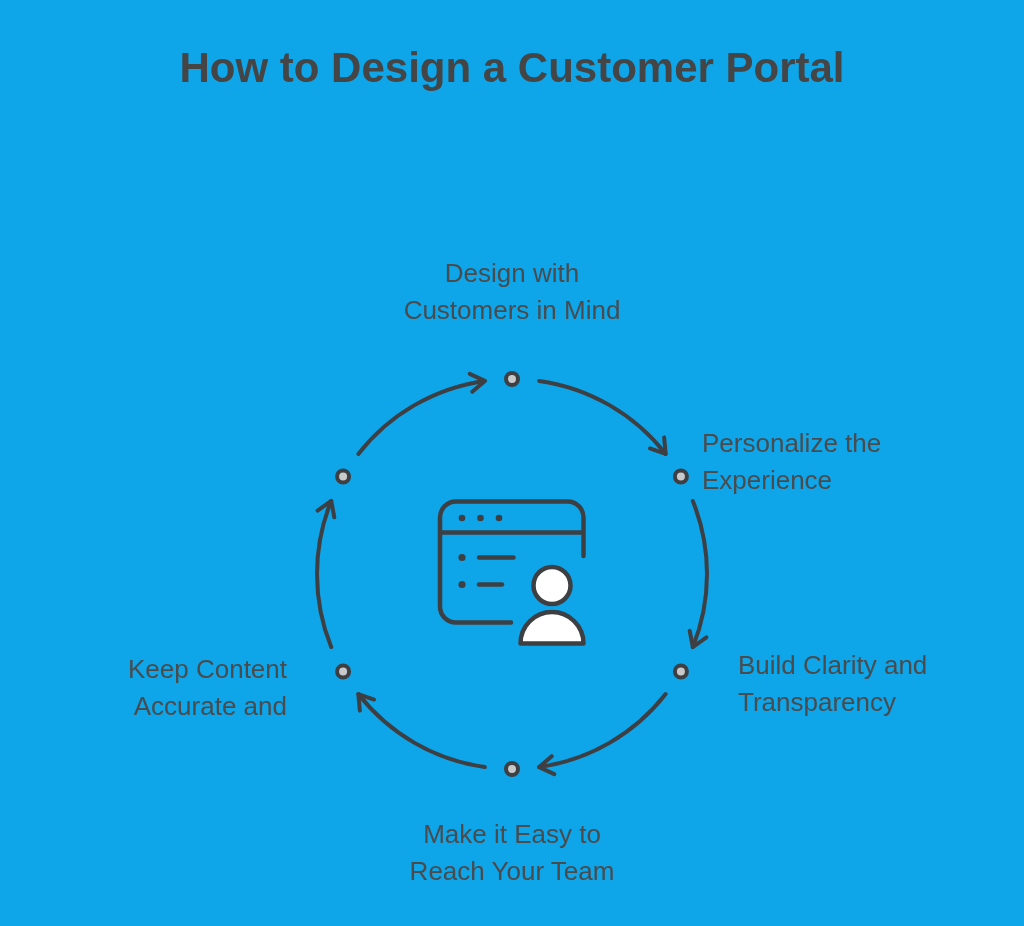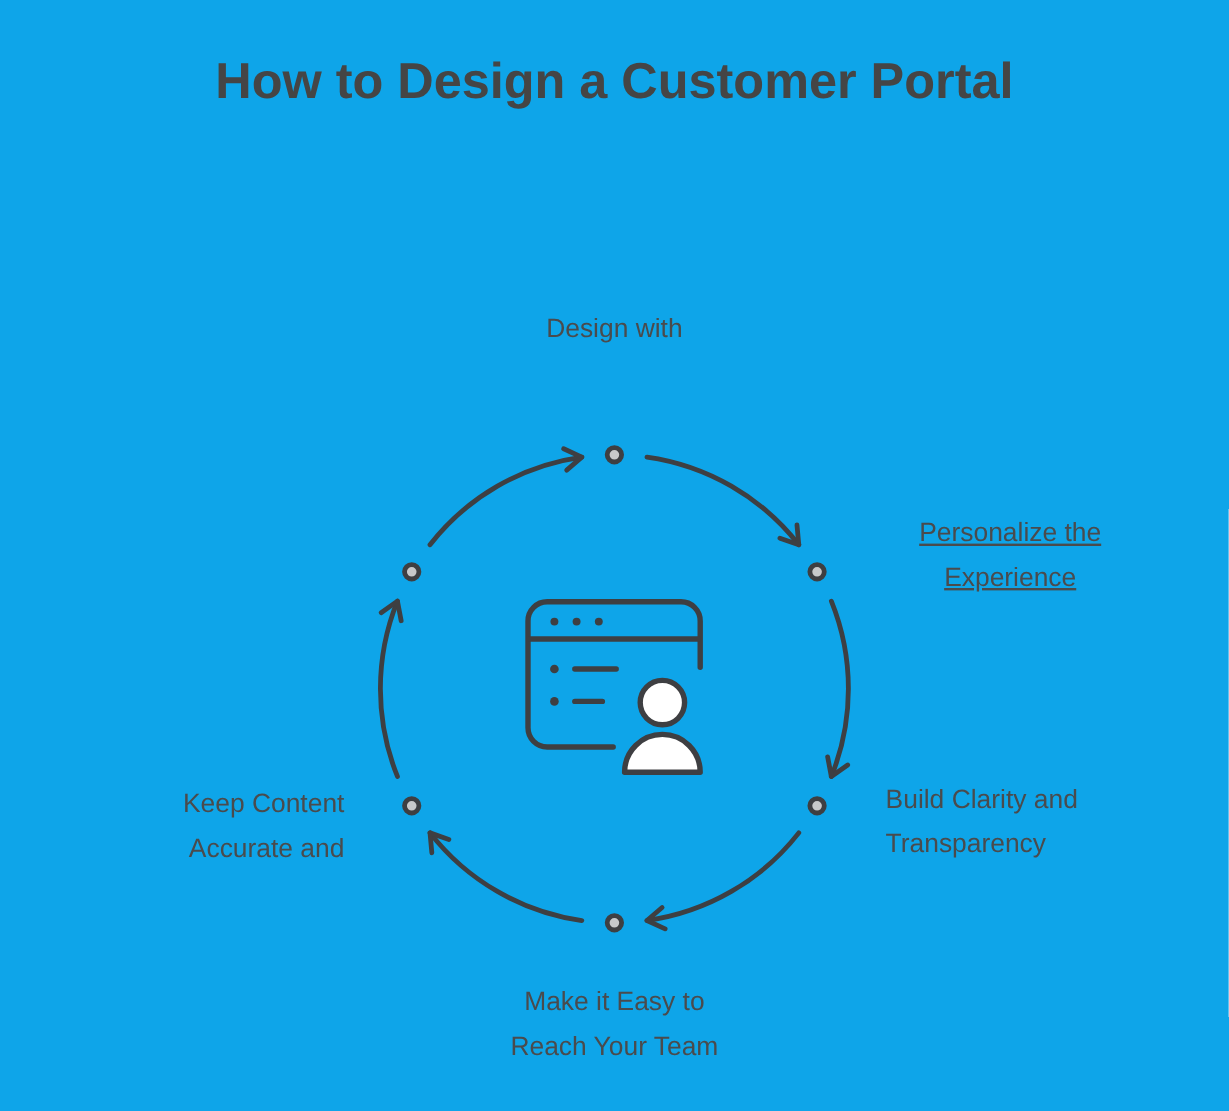--- a/index.html
+++ b/index.html
@@ -22,29 +22,29 @@
     font-weight: 700;
     color: #454545;
   }
   .diagram {
     position: absolute;
     left: 0;
     top: 0;
   }
   .step-label {
     position: absolute;
-    font-size: 22px;
+    font-size: 26px;
     line-height: 37px;
     font-weight: 400;
     color: #4a4b4d;
     white-space: nowrap;
   }
   .step-label .line { display: block; }
   .label-top    { left: 312px; width: 400px; top: 255px; text-align: center; }
-  .label-rupper { left: 766px; top: 425px; text-align: center; text-decoration: underline; }
+  .label-rupper { left: 702px; top: 425px; text-align: left; }
   .label-rlower { left: 738px; top: 647px; text-align: left; }
   .label-bottom { left: 312px; width: 400px; top: 816px; text-align: center; }
   .label-llower { right: 737px; top: 651px; text-align: right; }
   .label-lupper { right: 737px; top: 425px; text-align: right; }
 </style>
 </head>
 <body>
 
 <div class="stage">
 
@@ -92,20 +92,21 @@
       </g>
       <g fill="#ffffff" stroke="#3e3f42" stroke-width="4.5" stroke-linejoin="round">
         <circle cx="552" cy="585.5" r="18.5"></circle>
         <path d="M520.5,643.5 A31.5,31.5 0 0 1 583.5,643.5 Z"></path>
       </g>
     </g>
   </svg>
 
   <div class="step-label label-top">
     <span class="line">Design with</span>
+    <span class="line">Customers in Mind</span>
   </div>
 
   <div class="step-label label-rupper">
     <span class="line">Personalize the</span>
     <span class="line">Experience</span>
   </div>
 
   <div class="step-label label-rlower">
     <span class="line">Build Clarity and</span>
     <span class="line">Transparency</span>

